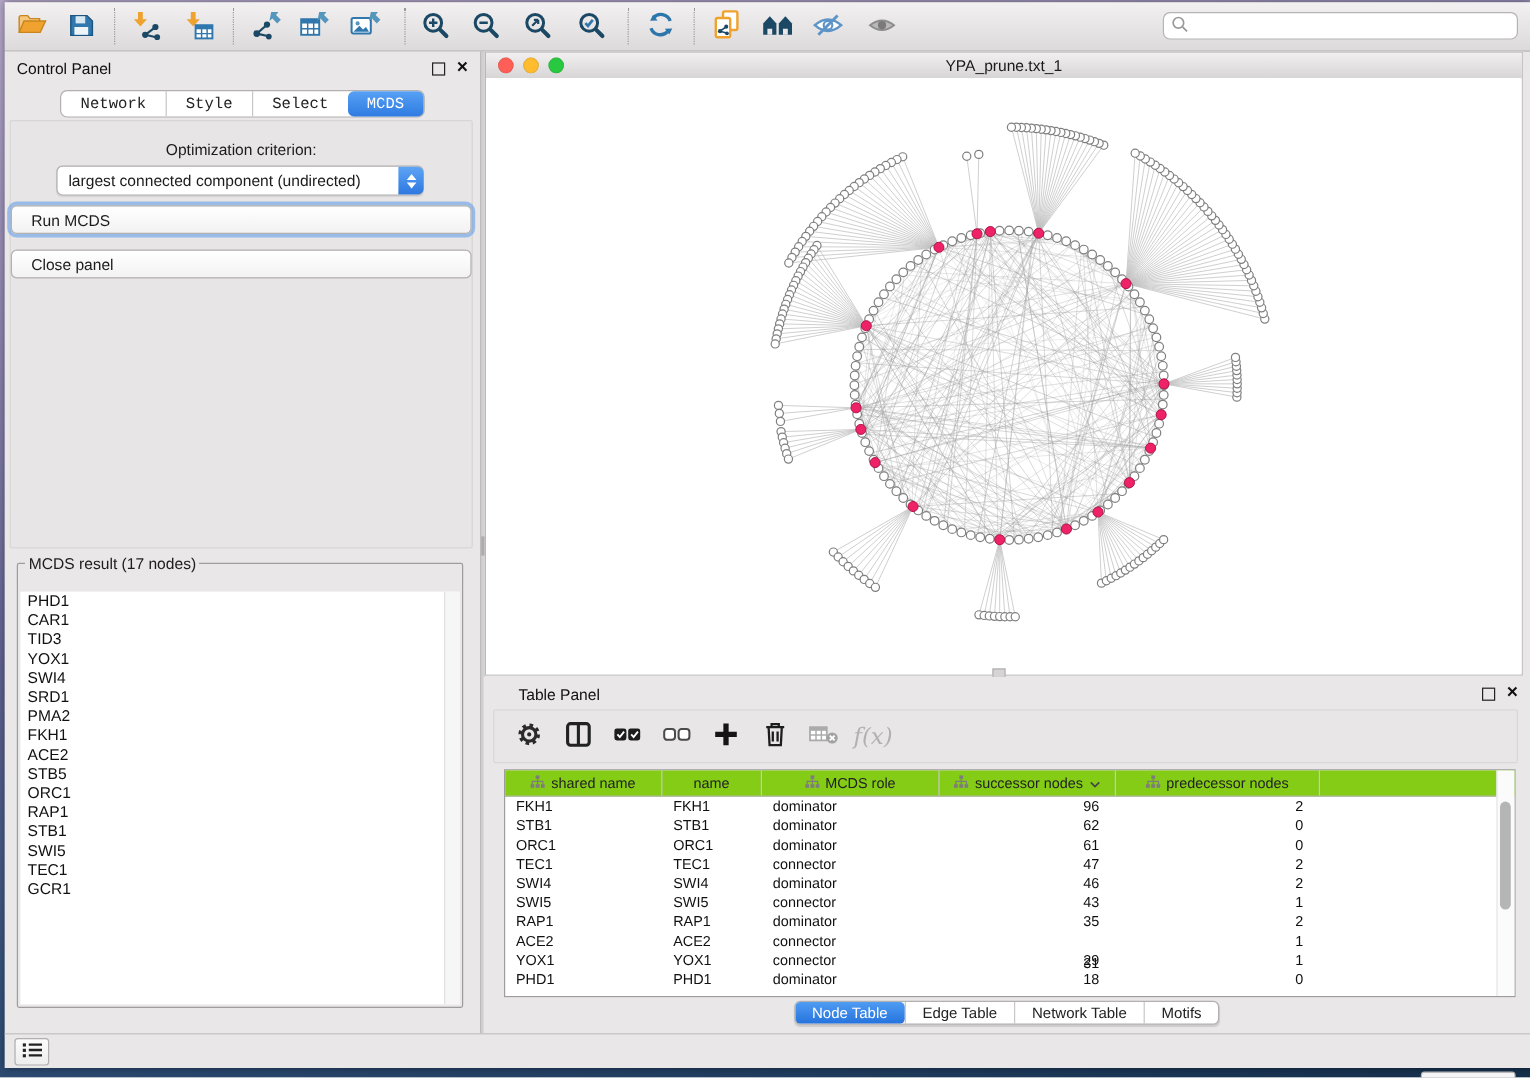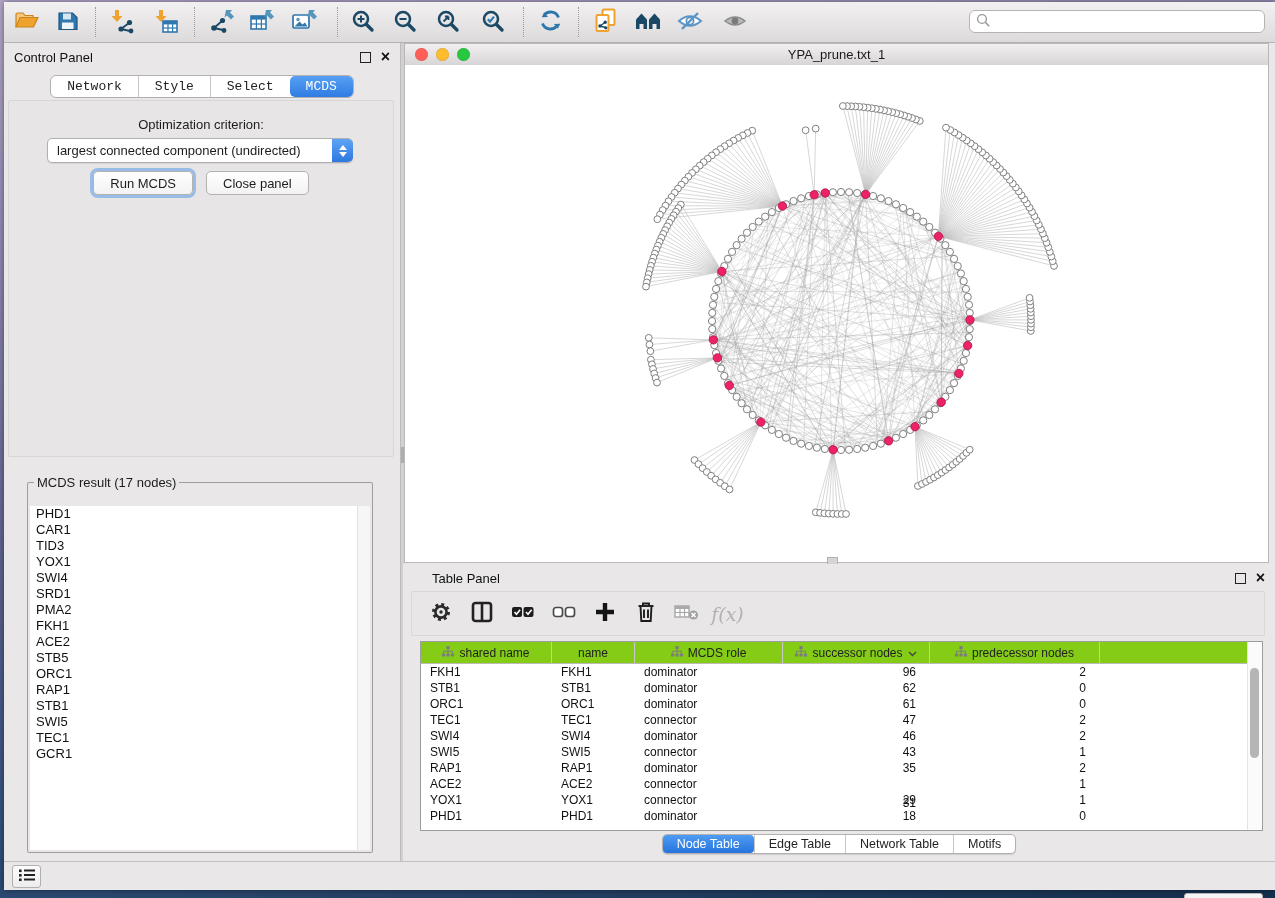--- a/index.html
+++ b/index.html
@@ -35,26 +35,26 @@
   .inner-box{position:absolute;left:4px;right:6px;top:57px;height:355px;background:#e7e5e5;
     border:1px solid #d7d5d5;border-radius:2px;}
   .opt-label{text-align:center;margin-top:16px;font-size:13px;}
   .dropdown{position:absolute;left:38px;right:40px;top:37px;height:23px;background:#fff;border:1px solid #b1afaf;
     border-radius:5px;display:flex;align-items:center;box-shadow:0 1px 1px rgba(0,0,0,.08);}
   .dropdown-text{flex:1;padding-left:9px;font-size:13px;white-space:nowrap;overflow:hidden;}
   .dropdown-stepper{width:21px;height:23px;margin:-1px -1px -1px 0;border-radius:0 5px 5px 0;
     background:linear-gradient(#5ea4f6,#2e78e0);display:flex;flex-direction:column;align-items:center;justify-content:center;gap:2px;}
   .tri-up{width:0;height:0;border-left:4px solid transparent;border-right:4px solid transparent;border-bottom:5px solid #fff;}
   .tri-dn{width:0;height:0;border-left:4px solid transparent;border-right:4px solid transparent;border-top:5px solid #fff;}
-  .btn-row{position:absolute;left:0;right:0;top:70px;display:flex;justify-content:center;gap:13px;}
+  .btn-row{position:absolute;left:0;right:0;top:70px;display:flex;justify-content:center;gap:13px;flex-direction:column;}
   .btn{height:22px;padding:0 16px;background:linear-gradient(#fff,#f3f2f2);border:1px solid #b3b1b1;
     border-radius:5px;font-size:13px;display:flex;align-items:center;}
   .btn-focus{box-shadow:0 0 0 3px rgba(100,158,233,.6);}
   .result-box{position:absolute;left:10px;right:14px;top:419px;height:372px;border:1px solid #9e9c9c;
-    border-radius:2px;margin:13px;padding:2px;}
+    border-radius:2px;margin:0;padding:2px;}
   .result-box legend{font-size:13px;padding:0 3px;margin-left:4px;}
   .result-list-wrap{position:absolute;left:2px;right:2px;top:16px;bottom:2px;background:#fff;overflow:hidden;}
   .result-scroll{position:absolute;right:0;top:0;bottom:0;width:12px;background:#f6f6f6;border-left:1px solid #e2e2e2;}
   .list-item{font-size:13px;line-height:16px;padding-left:6px;color:#111;}
 
   
   .right-region{position:absolute;left:399px;top:41px;right:0;bottom:28px;}
   .network-window{position:absolute;left:1px;top:0;right:6px;height:520px;background:#fff;border:1px solid #b9b7b7;box-sizing:border-box;}
   .net-titlebar{position:relative;height:21px;background:linear-gradient(#f1efef,#d7d5d5);border-bottom:1px solid #aeacac;
     display:flex;align-items:center;}

